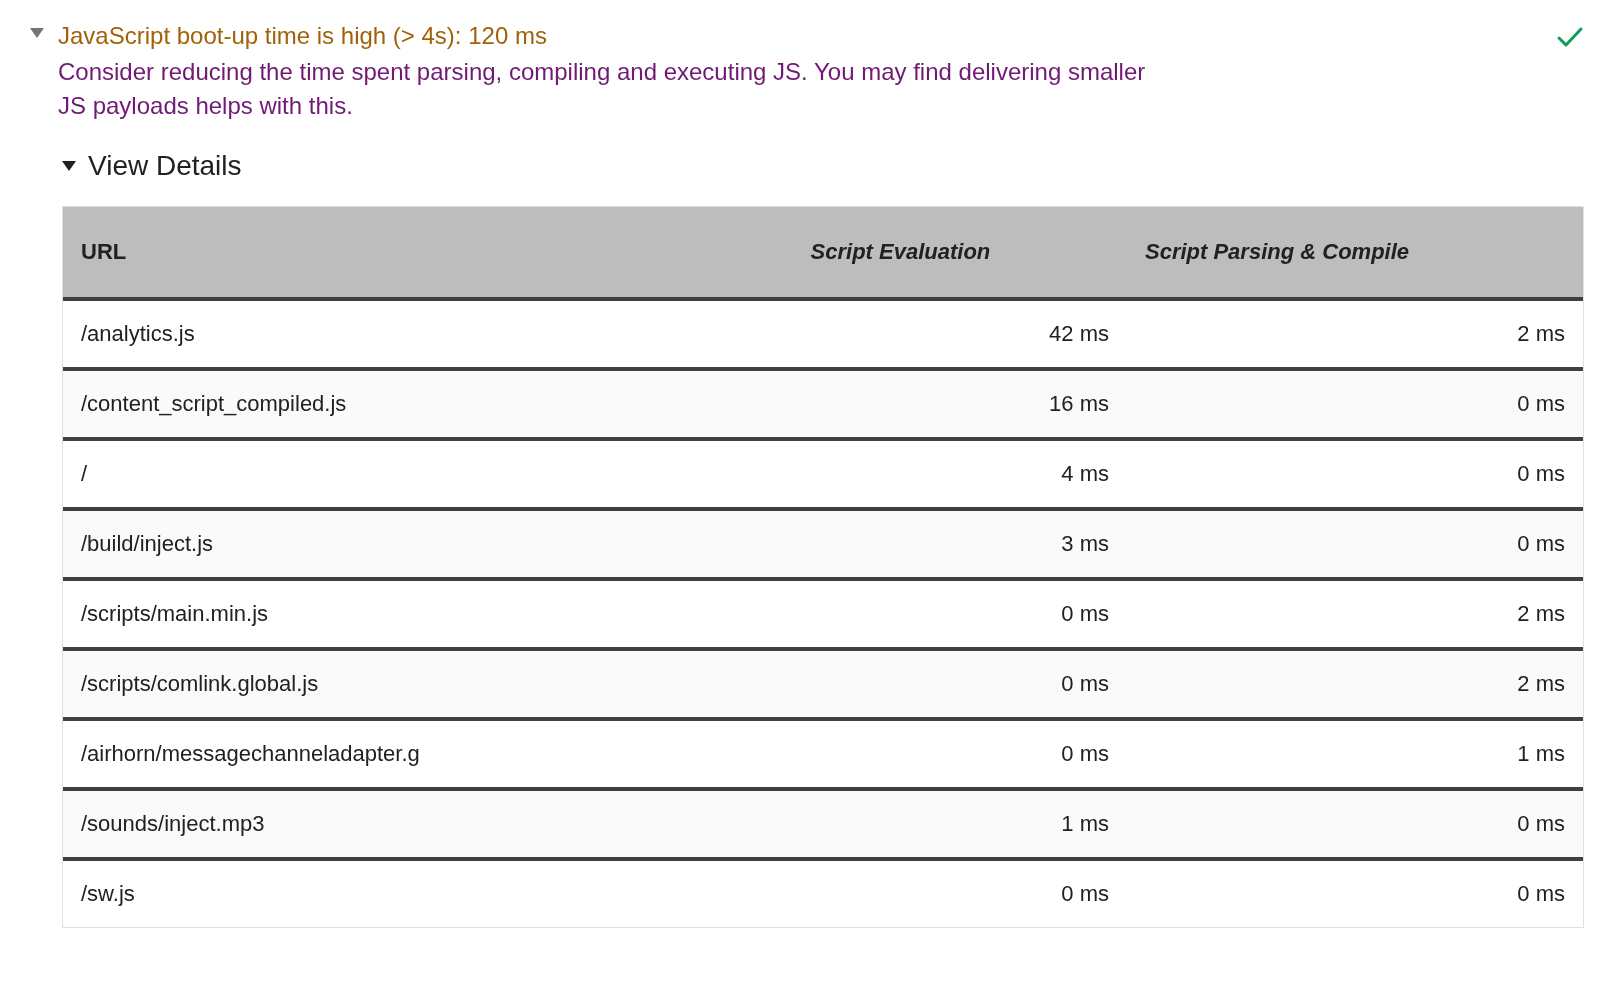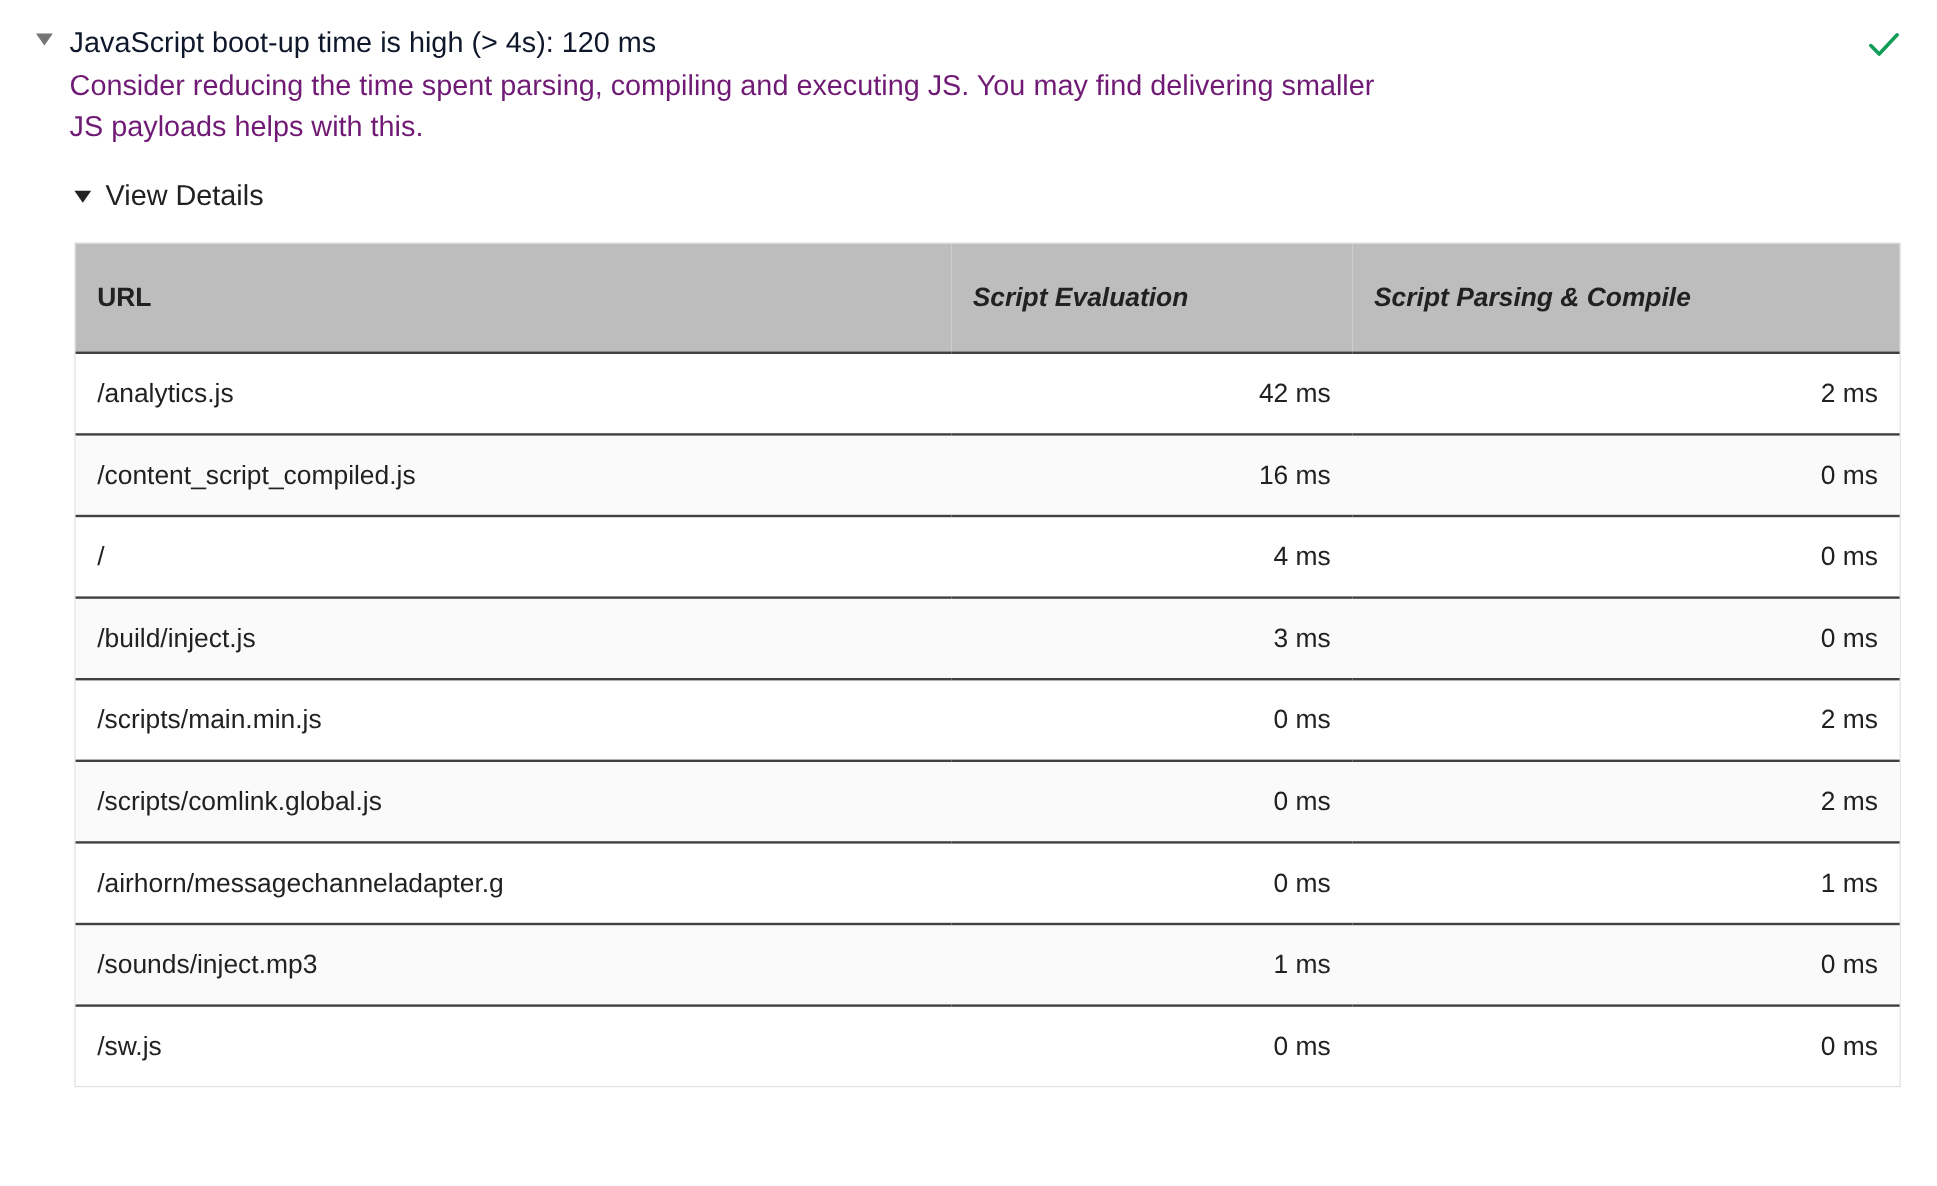--- a/index.html
+++ b/index.html
@@ -44,21 +44,21 @@
       flex-shrink: 0;
     }
 
     .audit-title-wrap {
       flex: 1;
     }
 
     .audit-title {
       font-size: 24px;
       font-weight: 400;
-      color: #0f172a;
+      color: #a16207;
       line-height: 1.3;
     }
 
     .audit-description {
       font-size: 24px;
       font-weight: 400;
       color: #701a75;
       line-height: 1.4;
       margin-top: 4px;
       max-width: 1100px;
@@ -86,21 +86,21 @@
     }
 
     .details-toggle {
       display: flex;
       align-items: center;
       gap: 12px;
       cursor: pointer;
     }
 
     .details-label {
-      font-size: 24px;
+      font-size: 28px;
       font-weight: 400;
       color: #212121;
     }
 
     .table-wrap {
       margin-top: 24px;
       border: 1px solid #e0e0e0;
     }
 
     table {
@@ -118,21 +118,21 @@
     }
 
     thead th.col-eval,
     thead th.col-parse {
       text-align: left;
       font-style: italic;
     }
 
     tbody td {
       padding: 20px 18px;
-      border-top: 2px solid #404040;
+      border-top: 4px solid #404040;
       color: #212121;
       font-weight: 400;
     }
 
     tbody tr:nth-child(even) td {
       background: #fafafa;
     }
 
     tbody td.col-eval,
     tbody td.col-parse {

